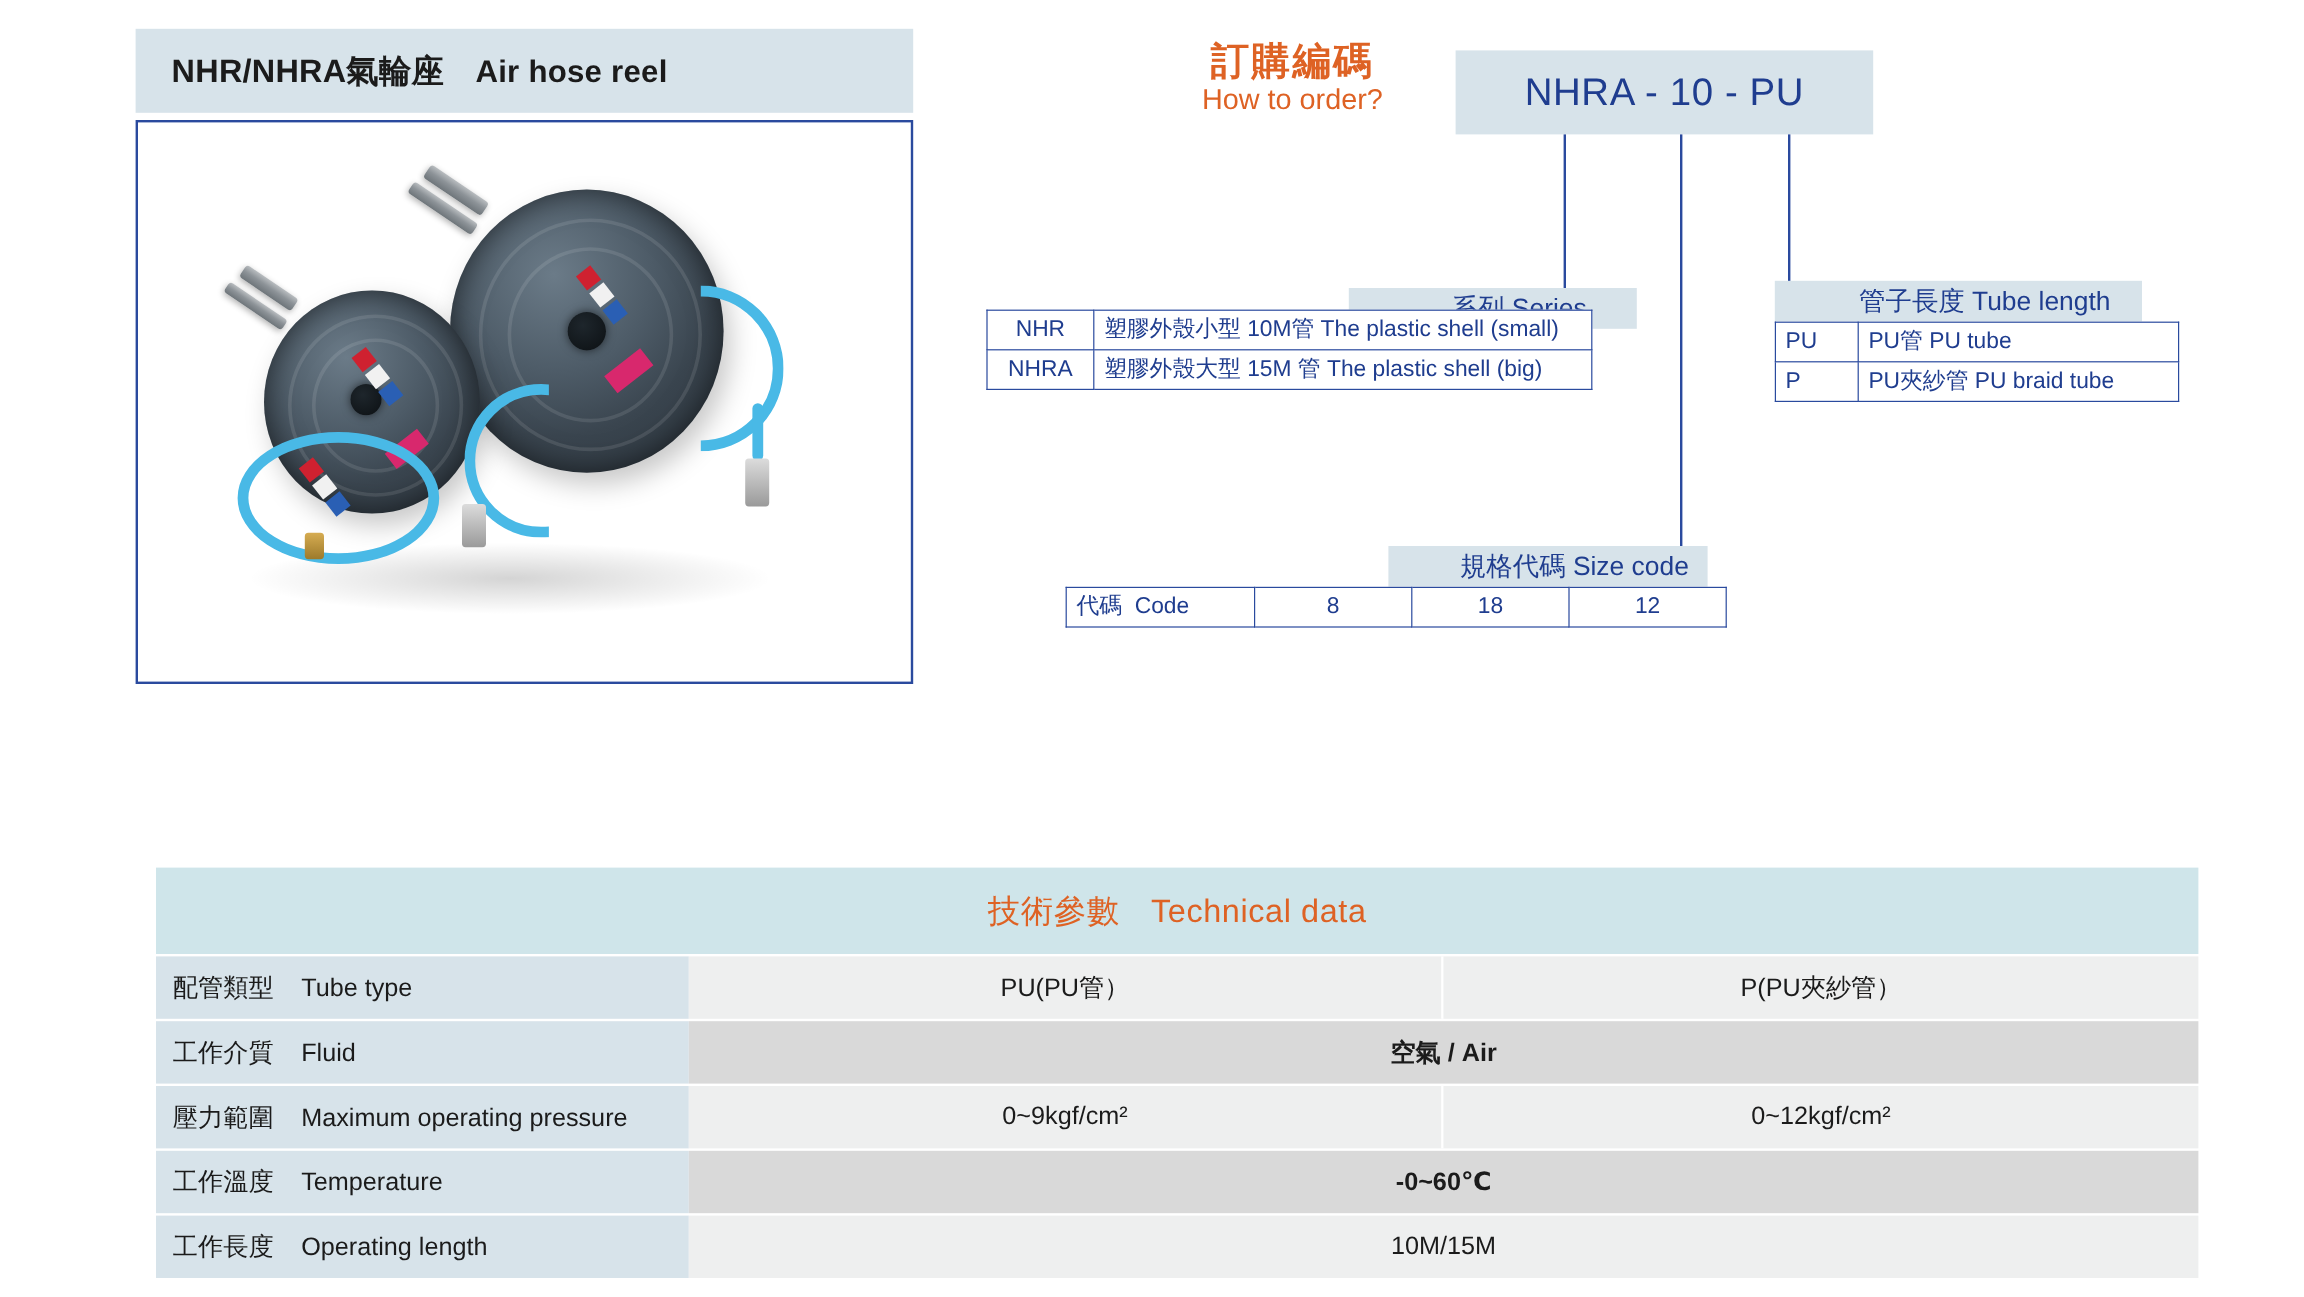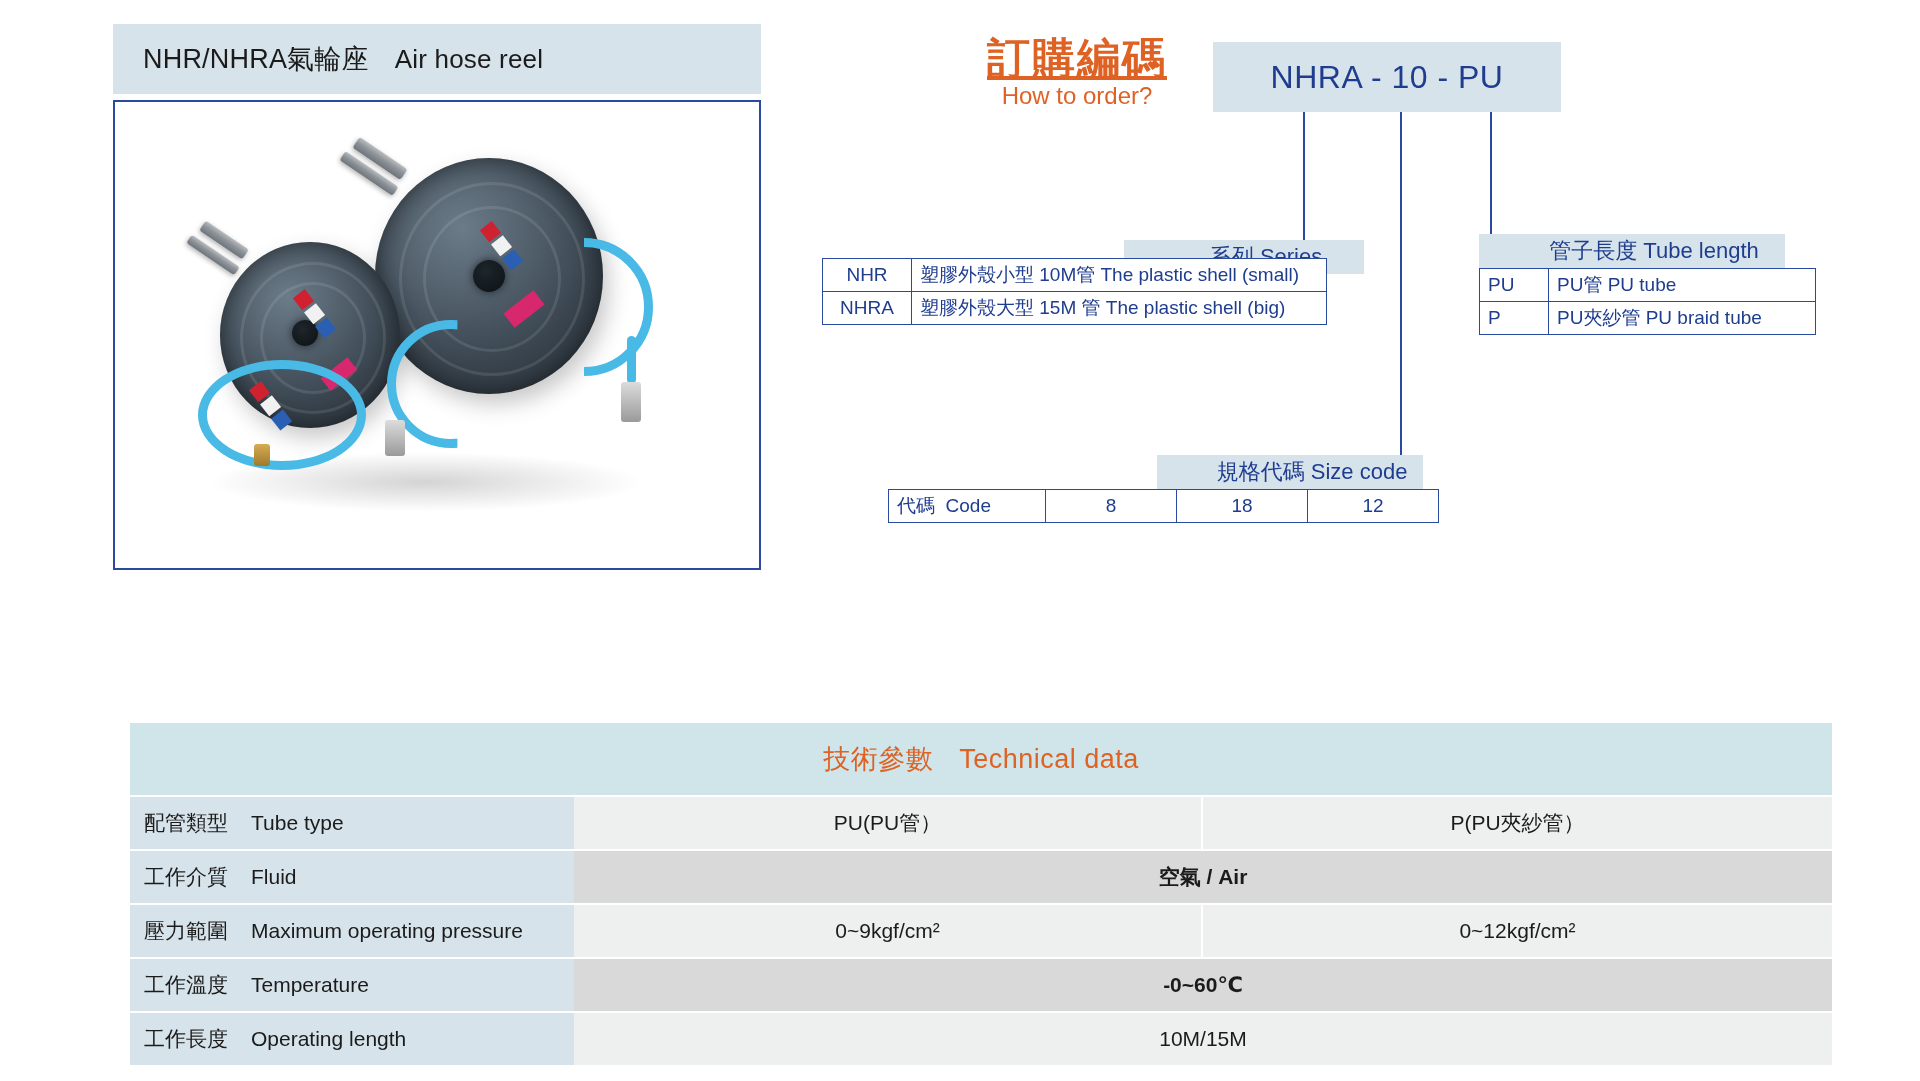--- a/index.html
+++ b/index.html
@@ -32,20 +32,21 @@
   }
   #product-title-text {
     position: absolute;
     left: 30px;
     top: 50%;
     transform: translateY(-50%);
     font-size: 27px;
     color: #1b1b1b;
     white-space: nowrap;
     letter-spacing: 0.2px;
+    font-weight: bold;
   }
   #product-title-en {
     margin-left: 26px;
     font-size: 26px;
   }
   #product-image-frame {
     position: absolute;
     left: 0;
     top: 76px;
     width: 644px;
@@ -130,25 +131,24 @@
   
   #order-title {
     position: absolute;
     left: 972px;
     top: 34px;
     width: 210px;
     text-align: center;
     color: #de6224;
   }
   #order-title-cn {
-    font-size: 43px;
+    font-size: 32px;
     font-weight: bold;
     line-height: 1.12;
     letter-spacing: 2px;
-    text-decoration: underline;
   }
   #order-title-en {
     font-size: 24px;
     line-height: 1.2;
   }
   #code-box {
     position: absolute;
     left: 1213px;
     top: 42px;
     width: 348px;

